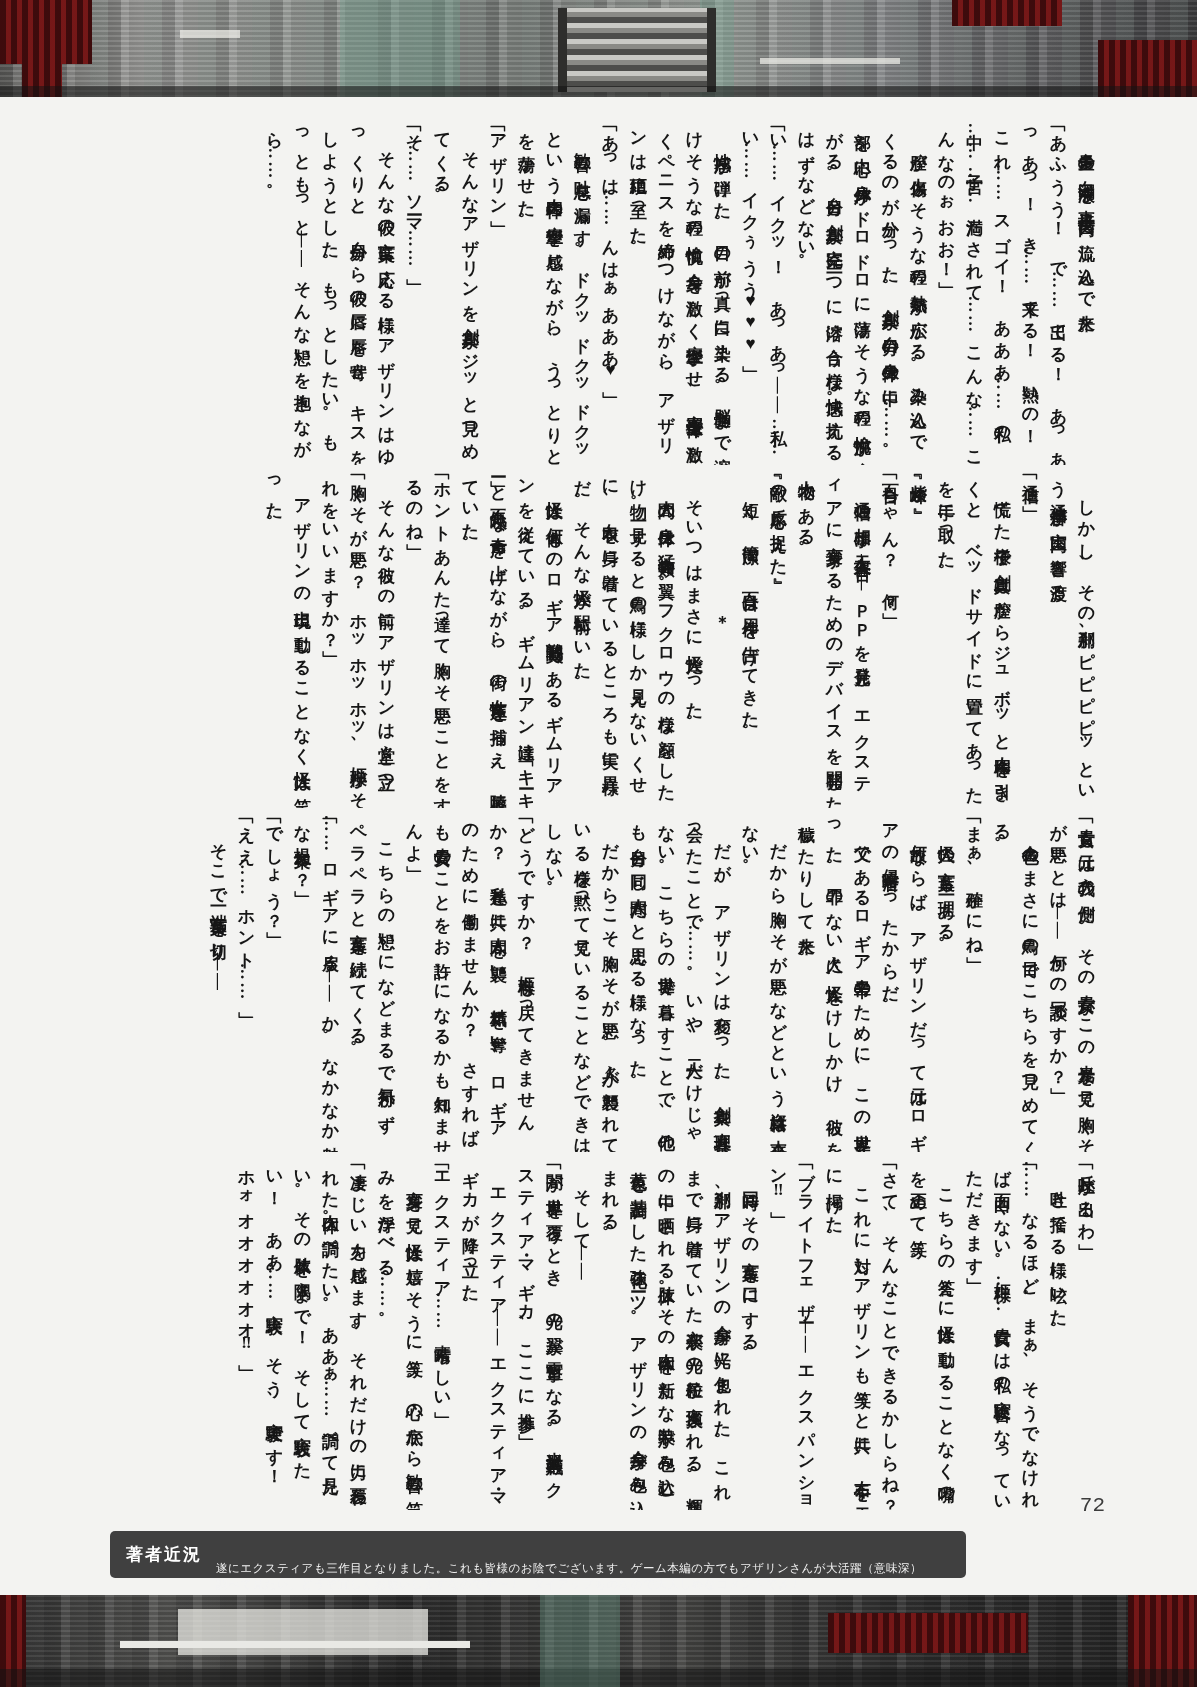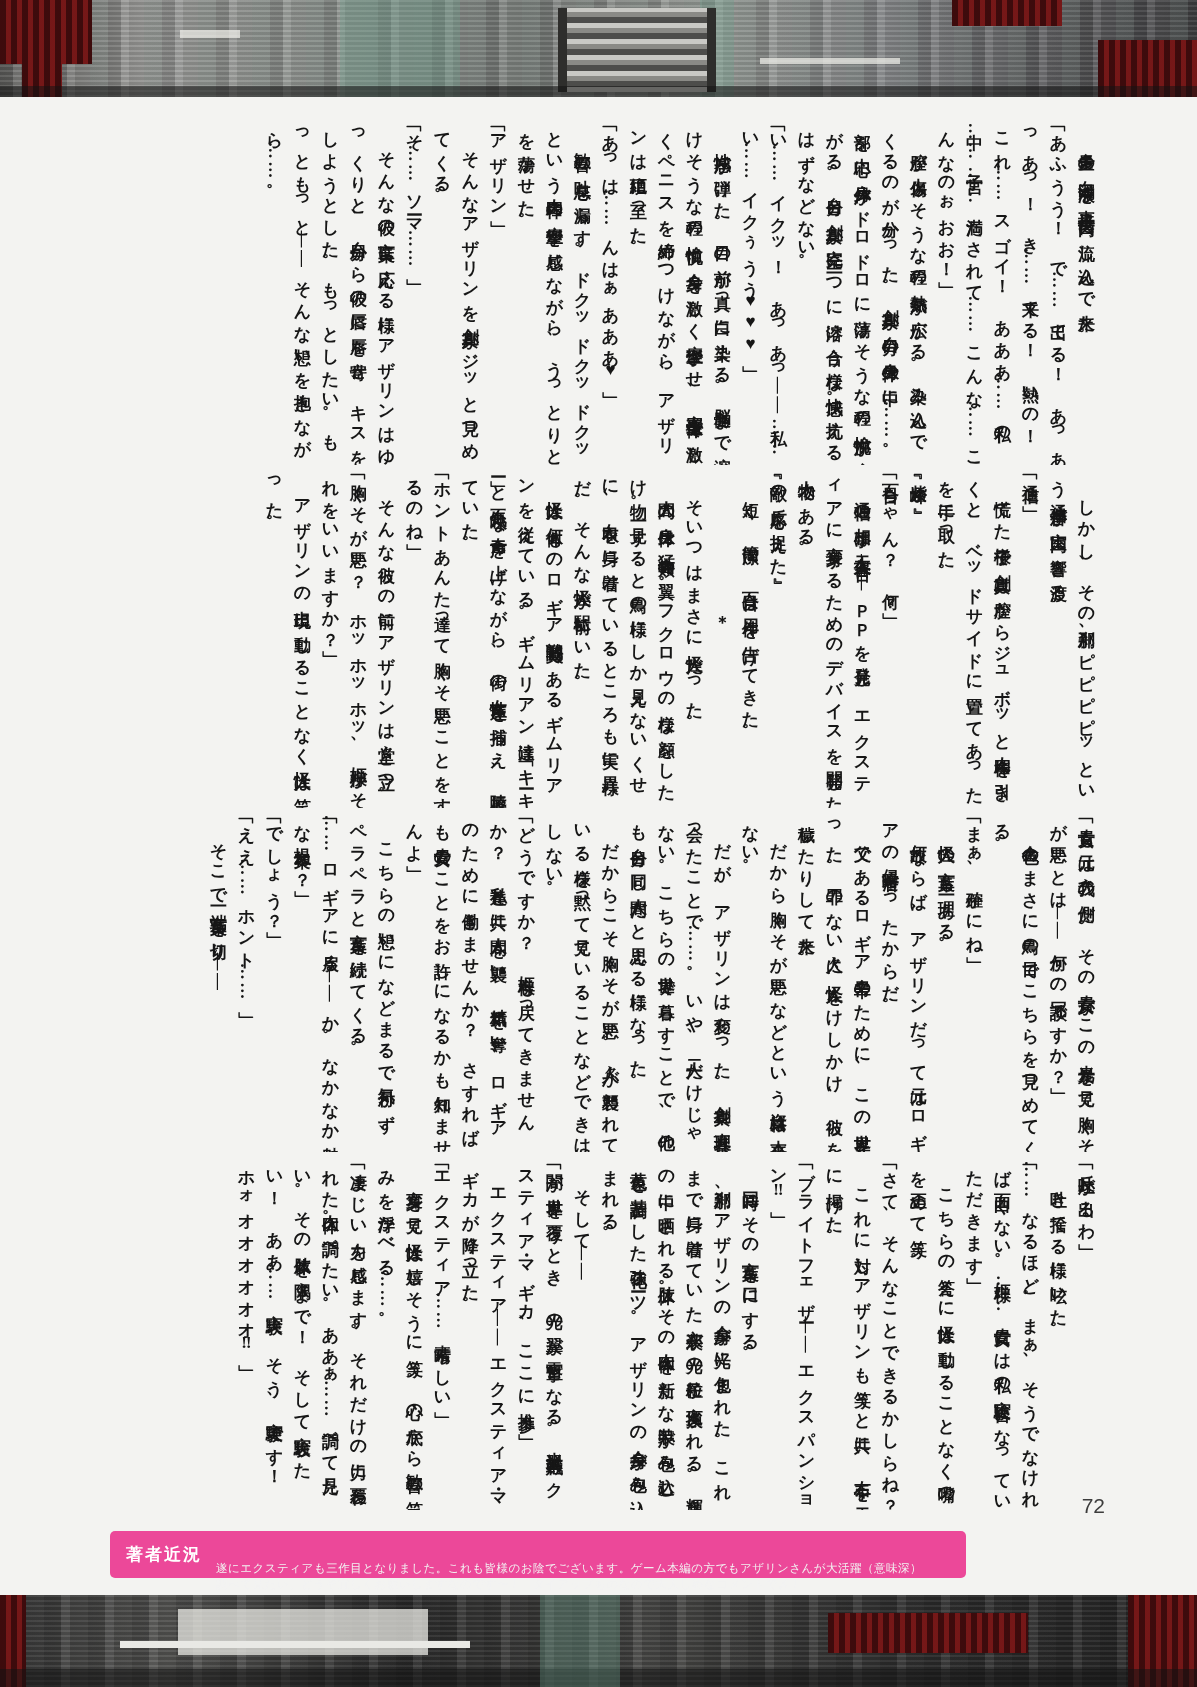--- a/index.html
+++ b/index.html
@@ -29,23 +29,23 @@
   .darkstrip{background:rgba(20,20,20,.55);}
   .whitestrip{background:#e9e9e5;}
   
   .text-row{position:absolute;right:97px;width:975px;
     writing-mode:vertical-rl;text-orientation:mixed;
     overflow:hidden;color:#161616;font-weight:bold;
     font-size:17px;line-height:28px;letter-spacing:2.5px;}
   .text-row p{margin:0;padding:0;}
   
   .page-number{position:absolute;top:1494px;right:92px;font-size:21px;color:#3c3c3c;
-    font-family:Liberation Sans, sans-serif;}
+    font-family:Liberation Mono, monospace;}
   .author-bar{position:absolute;left:110px;top:1531px;width:856px;height:47px;
-    background:#ec4899;border-radius:5px;display:flex;align-items:center;
+    background:#404040;border-radius:5px;display:flex;align-items:center;
     font-family:"Liberation Sans","DejaVu Sans",sans-serif;}
   .author-label{color:#ffffff;font-weight:bold;font-size:17px;letter-spacing:2px;
     padding:0 14px 0 16px;white-space:nowrap;}
   .author-lines{color:#f2f2f2;font-size:11.5px;line-height:16px;letter-spacing:.5px;}
 </style>
 </head>
 <body>
 
 <div class="page">
 

